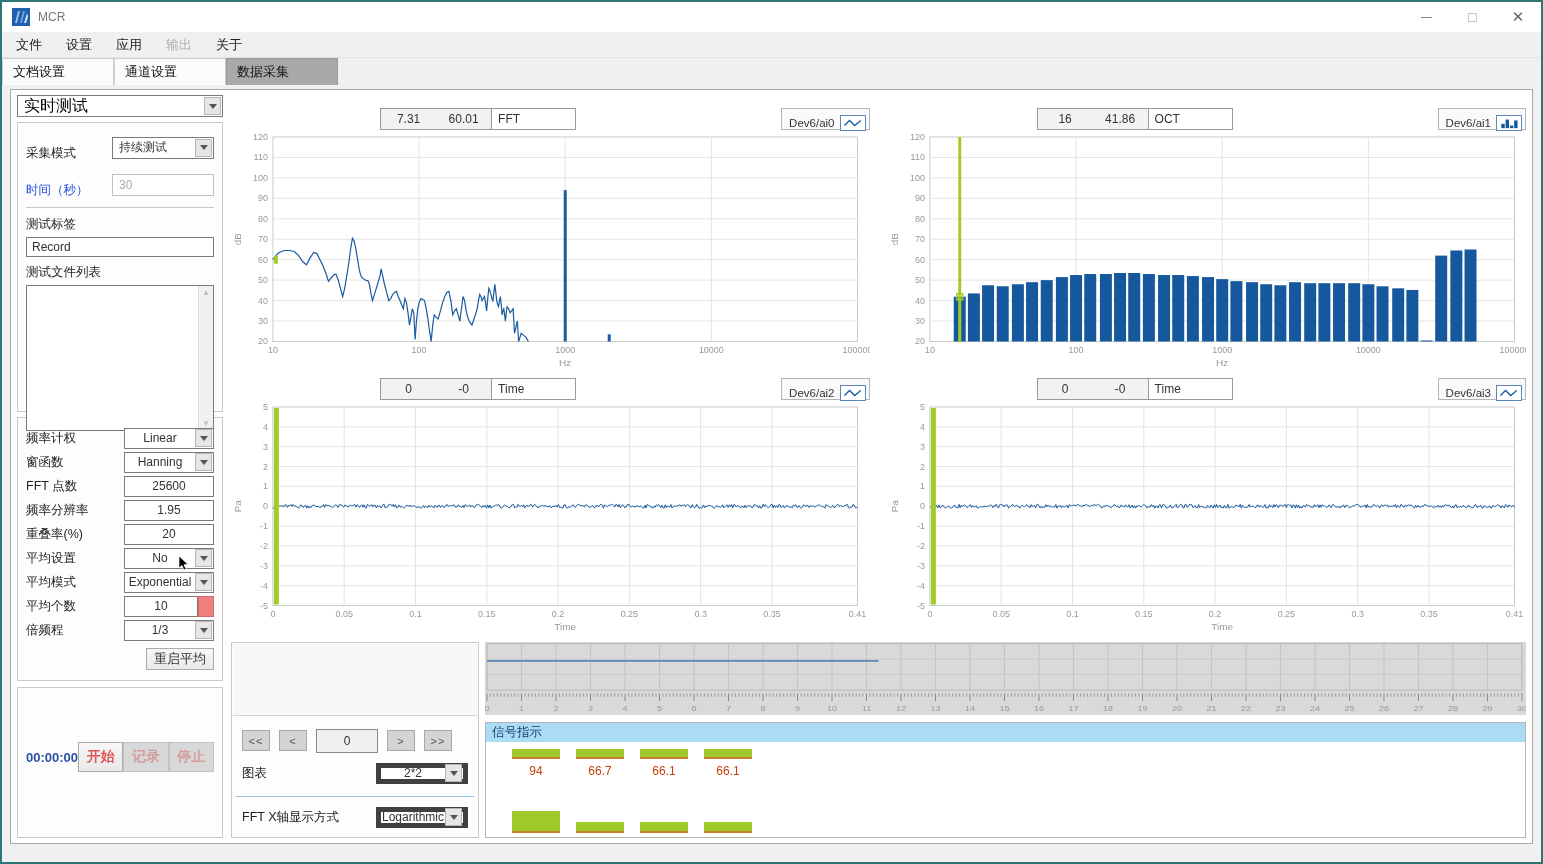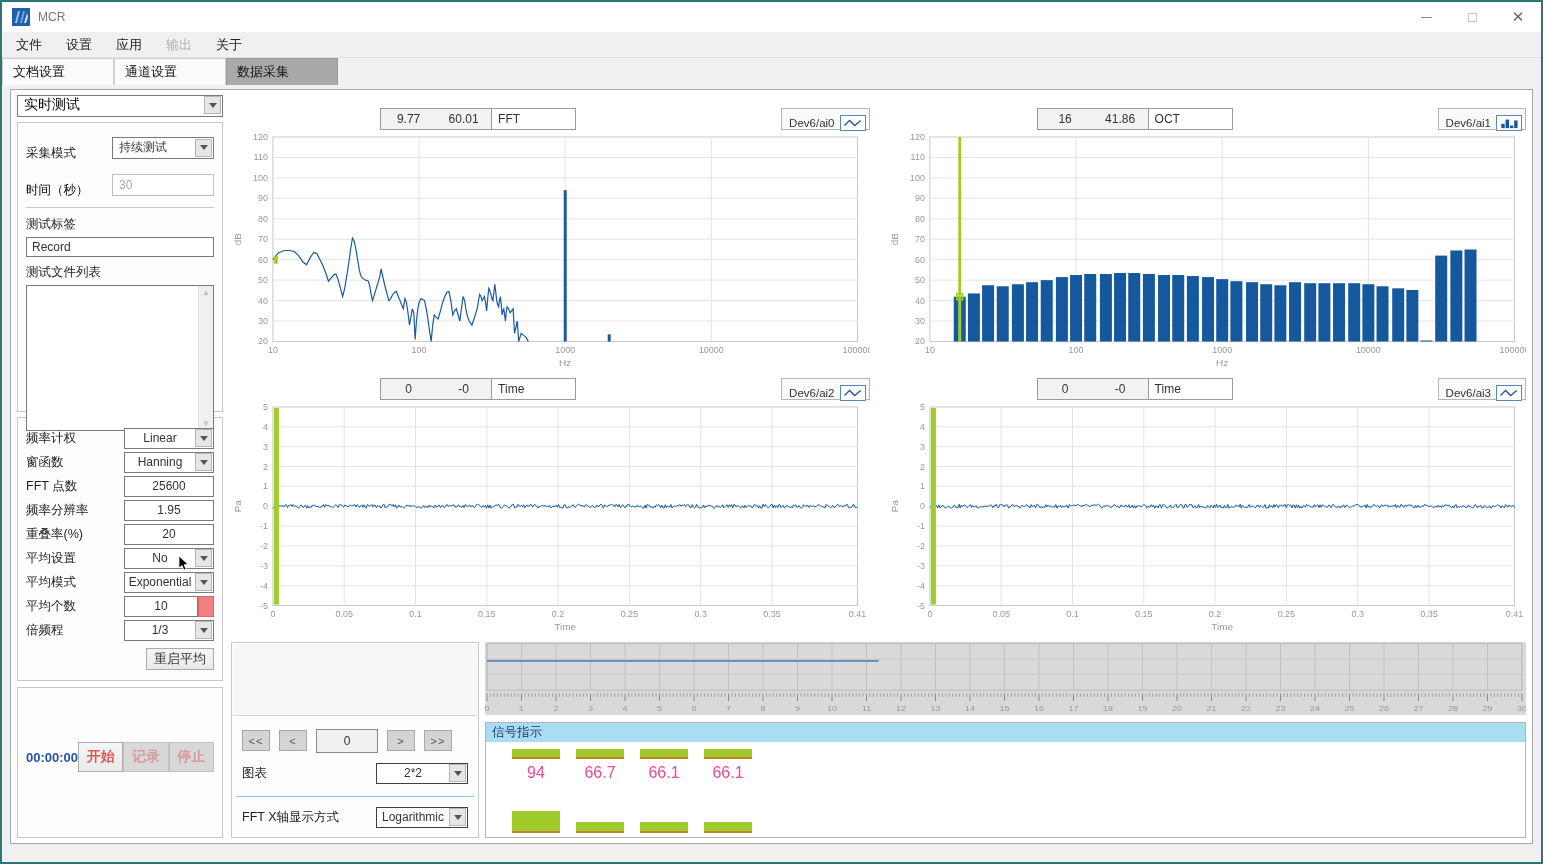--- a/index.html
+++ b/index.html
@@ -25,27 +25,27 @@
   .tabstrip { height:27px; background:#f0f0f0; display:flex; align-items:stretch; }
   .tab { width:112px; display:flex; align-items:center; padding-left:10px; font-size:13px; color:#111; background:#fbfbfb; border:1px solid #cfcfcf; border-bottom:none; }
   .tab.active { background:#a9a9a9; border-color:#9a9a9a; }
 
   
   .workarea { padding:4px 8px 0 8px; }
   .main-panel { background:#fff; border:1px solid #a8a8a8; height:755px; padding:5px 6px; display:flex; }
 
   
   .sidebar { width:206px; flex:none; display:flex; flex-direction:column; }
-  .mode-select { height:22px; border:1px solid #7a7a7a; background:#fff; display:flex; align-items:flex-start; font-size:14px; padding-left:6px; }
+  .mode-select { height:22px; border:1px solid #7a7a7a; background:#fff; display:flex; align-items:center; font-size:16px; padding-left:6px; }
   .mode-select .arrowbtn { margin-left:auto; }
   .groupbox { border:1px solid #c9c9c9; background:#fdfdfd; margin-top:5px; padding:10px 8px; }
   .gb1 { height:290px; }
   .row { display:flex; align-items:center; margin-bottom:8px; }
   .flabel { font-size:12.5px; color:#222; width:86px; flex:none;margin-top:12px; }
-  .flabel.disabled { color:#000000; }
+  .flabel.disabled { color:#1d4ed8; }
   .fctrl { flex:1; height:22px; border:1px solid #7a7a7a; background:#fff; display:flex; align-items:center; font-size:12px; color:#333; padding-left:6px; }
   .fctrl.disabled { color:#a8a8a8; border-color:#c0c0c0; }
   .arrowbtn { width:17px; height:18px; background:#e6e6e6; border:1px solid #b5b5b5; margin-left:auto; margin-right:1px; display:flex; align-items:center; justify-content:center; }
   .arrowbtn::after { content:""; border-left:4px solid transparent; border-right:4px solid transparent; border-top:5px solid #555; }
   .hsep { border-top:1px solid #c9c9c9; margin:6px 0 8px 0; }
   .slabel { font-size:12.5px; color:#222; margin-bottom:4px; }
   .textinput { height:20px; border:1px solid #7a7a7a; background:#fff; font-size:12px; color:#333; display:flex; align-items:center; padding-left:5px; }
   .listbox { height:146px; border:1px solid #7a7a7a; background:#fff; margin-top:3px; position:relative; }
   .vscroll { position:absolute; right:0; top:0; bottom:0; width:15px; background:#f0f0f0; border-left:1px solid #e0e0e0; display:flex; flex-direction:column; justify-content:space-between; align-items:center; padding:2px 0; }
   .scr-arrow { font-size:8px; color:#c0c0c0; }
@@ -86,31 +86,31 @@
   
   .bottom-row { display:flex; margin-top:8px; flex:1; min-height:0; }
   .bl-panel { width:248px; flex:none; border:1px solid #c9c9c9; padding:0; display:flex; flex-direction:column; background:#fdfdfd; }
   .bl-empty { height:72px; background:#f7f7f7; border-bottom:1px solid #d5d5d5; margin:1px; }
   .nav-row { display:flex; align-items:center; gap:9px; padding:12px 10px 0 10px; }
   .nav-btn { width:28px; height:21px; background:#d4d4d4; border:1px solid #a8a8a8; color:#555; font-size:11px; display:flex; align-items:center; justify-content:center; letter-spacing:1px; }
   .page-box { width:62px; height:24px; background:#f0f0f0; border:1px solid #888; display:flex; align-items:center; justify-content:center; font-size:12px; color:#333; }
   .opt-row { display:flex; align-items:center; padding:10px 10px 0 10px; }
   .opt-label { font-size:12.5px; color:#222; flex:1; }
   .blue-sep { border-top:1px solid #8fc3e8; margin:12px 4px 0 4px; }
-  .opt-ctrl { width:92px; height:21px; border:1px solid #404040; background:#fff; display:flex; align-items:center; font-size:12px; color:#333; }
+  .opt-ctrl { width:92px; height:21px; border:5px solid #404040; background:#fff; display:flex; align-items:center; font-size:12px; color:#333; }
   .opt-ctrl .pval { flex:1; text-align:center; }
 
   .br-panel { flex:1; display:flex; flex-direction:column; padding-left:6px; min-width:0; }
   .timeline-svg { width:100%; height:88px; display:block; }
   .signal-panel { margin-top:7px; border:1px solid #b5b5b5; flex:1; display:flex; flex-direction:column; background:#fff; }
   .signal-header { height:19px; background:#aadcf4; color:#1a3c6e; font-size:12.5px; display:flex; align-items:center; padding-left:6px; }
   .signal-body { flex:1; padding:7px 0 4px 26px; display:flex; gap:16px; }
   .meter-col { width:48px; display:flex; flex-direction:column; height:84px; }
   .bar-top { width:100%; background:#9ecb2a; border-bottom:2px solid #c77f2e; }
-  .sig-val { font-size:16px; color:#ec4899; text-align:center; margin-top:5px; }
+  .sig-val { font-size:12px; color:#c2410c; text-align:center; margin-top:5px; }
   .bar-bottom { width:100%; background:#9ecb2a; border-bottom:2px solid #c77f2e; margin-top:auto; }
 
   .mouse-cursor { position:absolute; left:176px; top:554px; width:12px; height:16px; z-index:9; }
 </style>
 </head>
 <body>
 
 <div class="window">
 
   <div class="titlebar">
@@ -259,21 +259,21 @@
         </div>
       </div>
 
       <div class="rightside">
         <div class="charts-grid">
 
           <div class="chart">
             <div class="chart-header">
               <div class="hsp1"></div>
               <div class="readout">
-                <span>9.77</span>
+                <span>7.31</span>
                   <span>60.01</span>
               </div>
               <div class="type-box">FFT</div>
               <div class="hsp2"></div>
               <div class="channel-box">
                 <span>Dev6/ai0</span>
                 <span class="chan-icon">
                     <svg viewBox="0 0 24 14">
                       <polyline points="2,10 8,4 14,10 21,4" fill="none" stroke="#1a5a9e" stroke-width="1.5"></polyline>
                     </svg>

